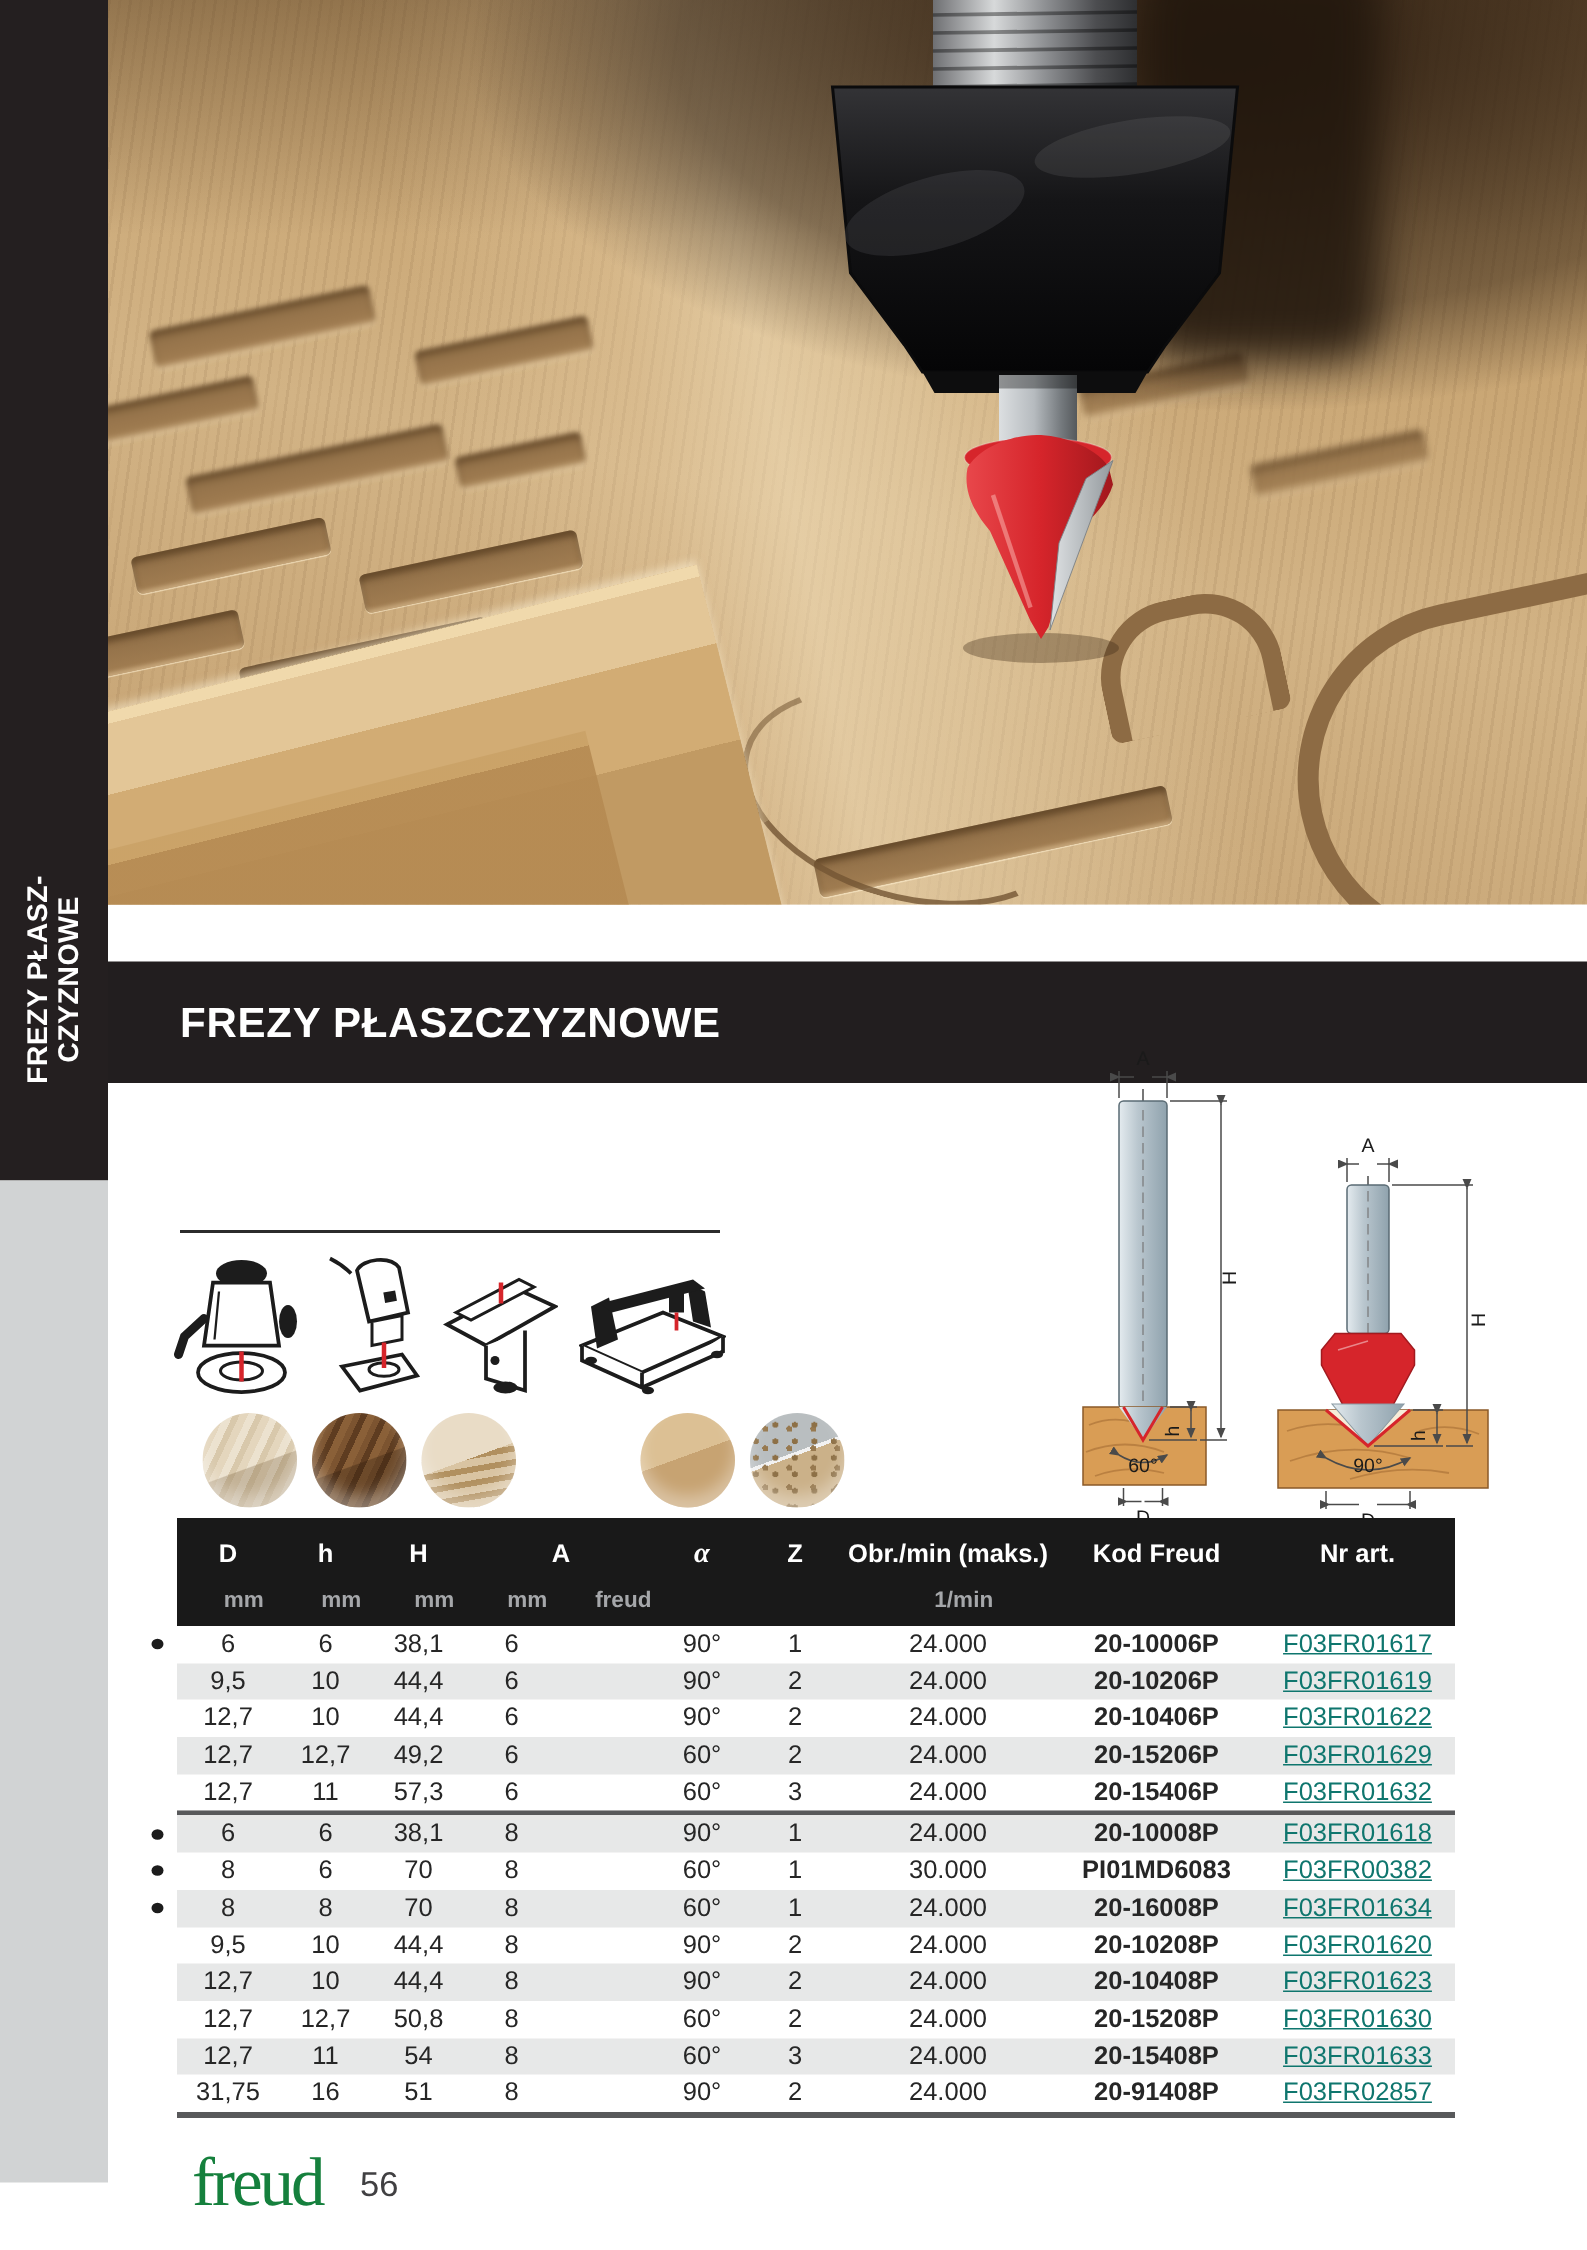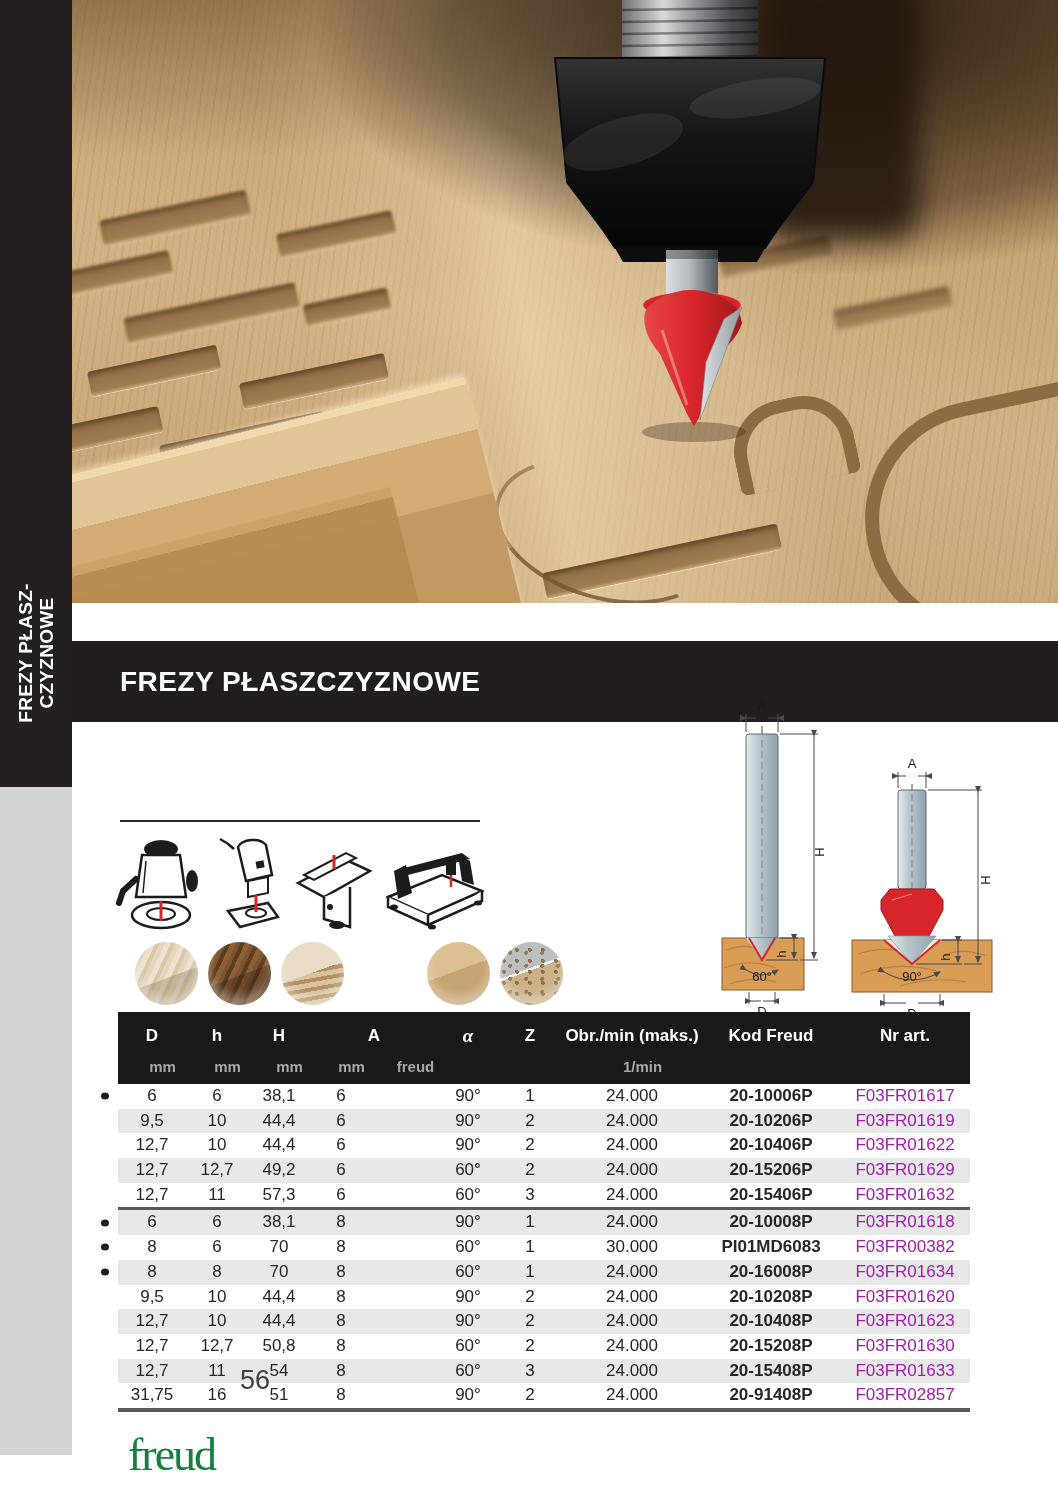--- a/index.html
+++ b/index.html
@@ -97,28 +97,28 @@
       align-items:center;}
   .thead .cell{color:#fff;font-weight:bold;font-size:17px;text-align:center;}
   .thead .cA{grid-column:4/6;}
   .thead .alpha{font-family:"Liberation Serif",serif;font-style:italic;font-weight:bold;font-size:19px;}
   .thead-units .cell{color:#a5a7aa;font-size:15px;margin-left:21px;}
   .tbody .trow{position:relative;height:24.7px;font-size:17px;color:#262626;}
   .tbody .trow.alt{background:#e7e8e8;}
   .tbody .trow.group-break{border-top:3px solid #58595b;}
   .tbody .cell{text-align:center;line-height:24.7px;height:24.7px;overflow:hidden;}
   .tbody .cell.c8{font-weight:bold;}
-  .tbody .cell.c9{color:#a21caf;}
+  .tbody .cell.c9{color:#0f766e;text-decoration:underline;}
   .bullet{position:absolute;left:-17px;top:50%;transform:translateY(-50%);
       width:8px;height:7px;border-radius:50%;background:#1c1c1c;}
 
   
   .brand{position:absolute;left:128px;top:1428px;font-family:"Liberation Serif",serif;
       font-weight:normal;font-size:46px;color:#15803d;letter-spacing:-2px;}
-  .pagenum{position:absolute;left:240px;top:1365px;font-size:27px;color:#414042;}
+  .pagenum{position:absolute;left:240px;top:1443px;font-size:23px;color:#414042;}
 </style>
 </head>
 <body>
 
 <div class="page">
 
   <div class="sidebar-black"></div>
   <div class="sidebar-gray"></div>
   <div class="sidebar-label">
     <div>FREZY PŁASZ-</div>

